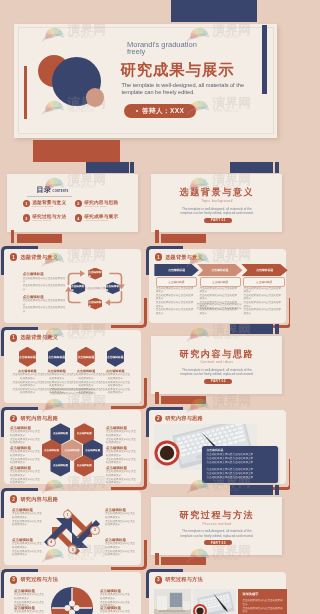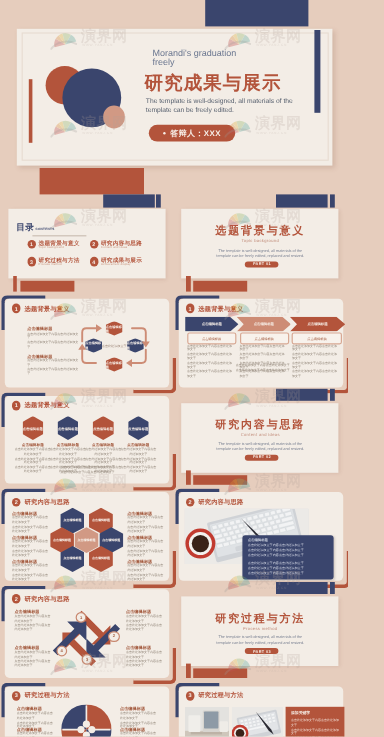--- a/index.html
+++ b/index.html
@@ -61,21 +61,21 @@
             line-height:12px;font-weight:700;color:#b3543b;letter-spacing:1.6px;}
   .ss-en{position:absolute;left:0;right:0;top:24.8px;text-align:center;font-size:3.4px;line-height:4px;color:#c08a78;letter-spacing:.3px;}
   .ss-desc{position:absolute;left:26.5px;width:78px;top:32.5px;text-align:center;font-size:3.2px;
            line-height:4.4px;color:#7b8293;}
   .ss-pill{position:absolute;left:52.9px;top:43.4px;width:28px;height:5px;border-radius:2.6px;
            background:#b3543b;color:#f7efe8;font-size:3.2px;font-weight:700;display:flex;
            align-items:center;justify-content:center;letter-spacing:.3px;}
   
   .toc-card{position:absolute;left:6.6px;top:11.2px;width:131px;height:58px;background:#f3ede6;
             box-shadow:1px 1px 3px rgba(120,80,60,.13);}
-  .toc-h{position:absolute;left:7px;top:12px;display:flex;align-items:flex-end;}
+  .toc-h{position:absolute;left:30px;top:12px;display:flex;align-items:flex-end;}
   .toc-h .cn{font-size:7.2px;font-weight:700;color:#3a456d;letter-spacing:.2px;line-height:7.2px;}
   .toc-h .en{font-size:2.6px;font-weight:700;color:#3a456d;letter-spacing:.2px;margin-left:1.2px;
              margin-bottom:.4px;}
   .toc-rule{position:absolute;left:20.2px;top:22px;width:45px;height:.5px;background:#cbbfb4;}
   .toc-item{position:absolute;display:flex;align-items:center;}
   .toc-item .n{width:7.2px;height:7.2px;flex:none;border-radius:50%;background:#b3543b;color:#f7efe8;
                font-size:4.4px;font-weight:700;display:flex;align-items:center;justify-content:center;}
   .toc-item .tx{margin-left:2.4px;display:block;}
   .toc-item .cn{display:block;font-size:4.7px;font-weight:700;color:#b3543b;line-height:5.2px;letter-spacing:.2px;}
   .toc-item .en{display:block;font-size:2.4px;color:#c99a86;line-height:3.2px;letter-spacing:.15px;}

